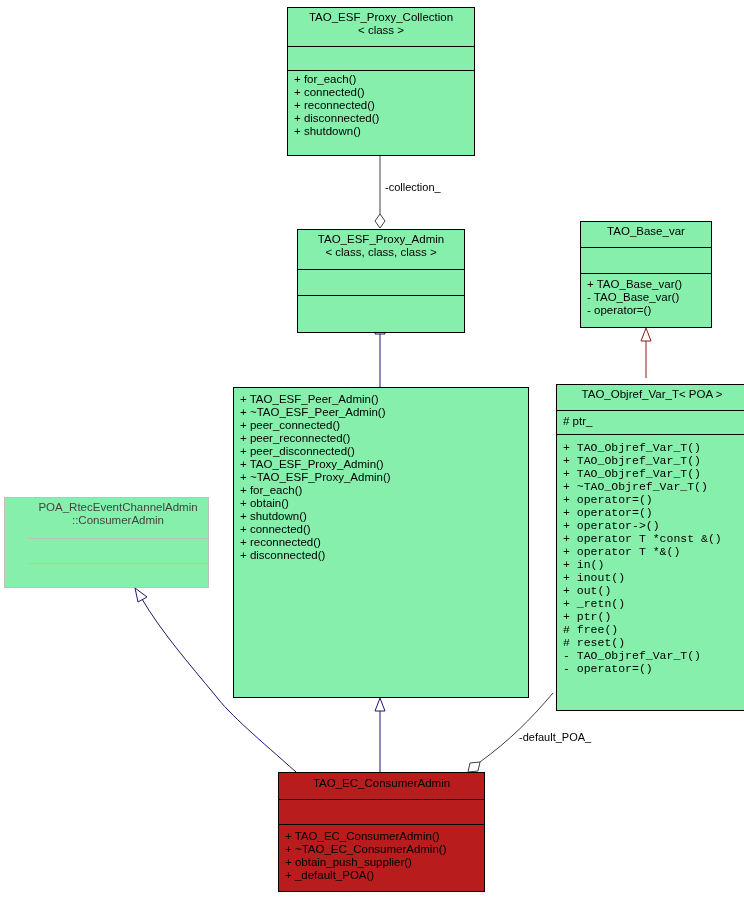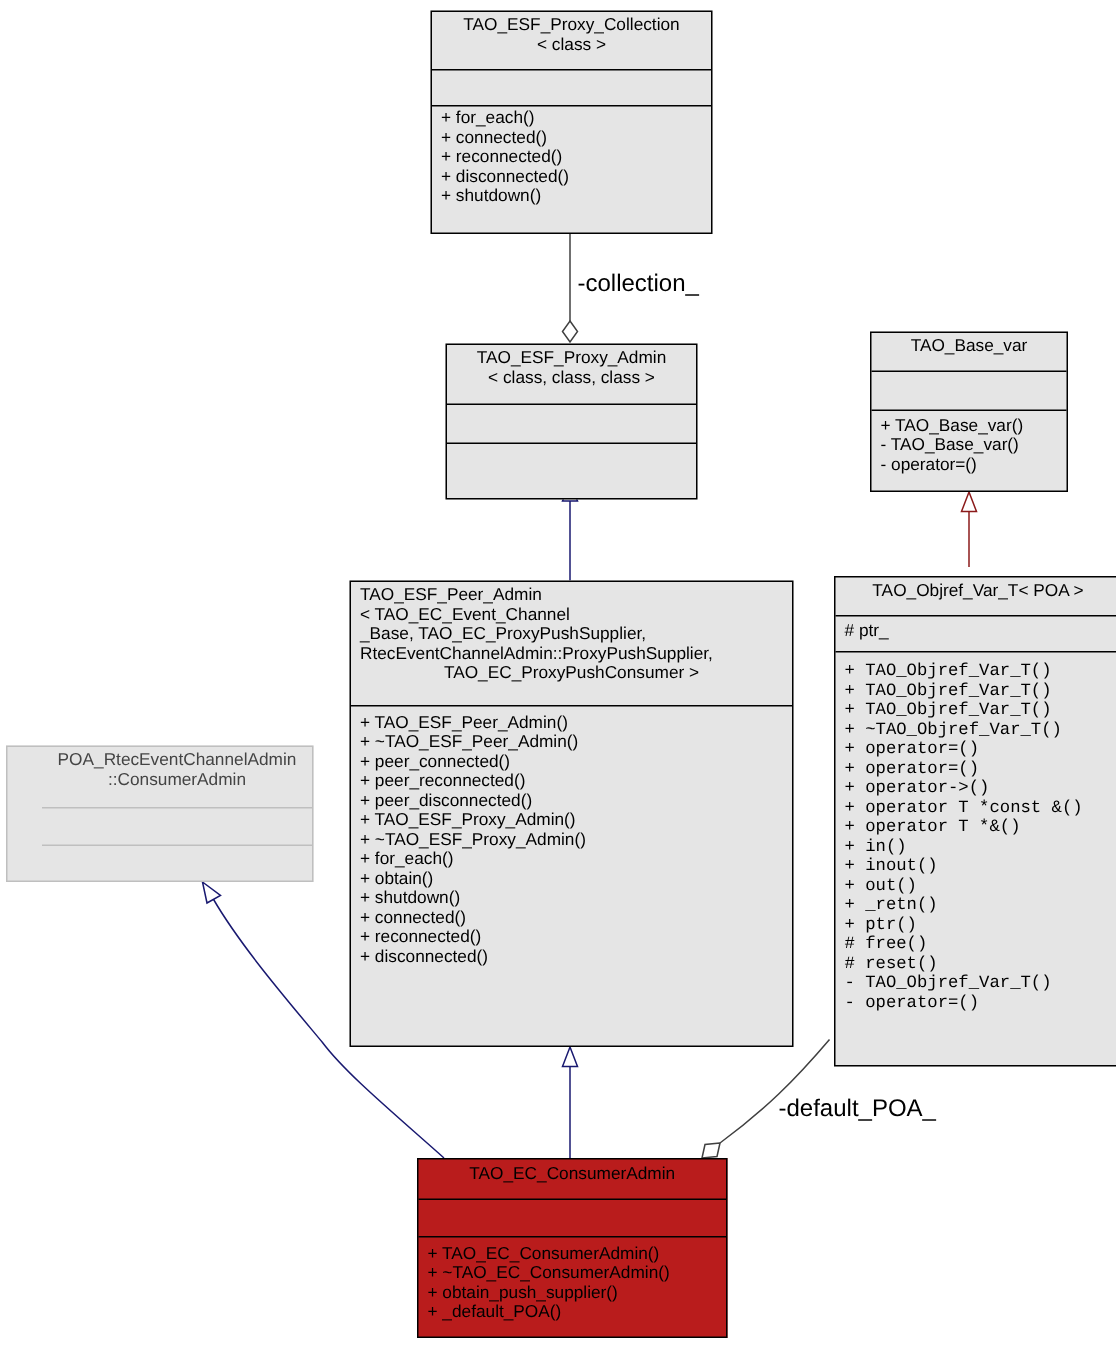--- a/index.html
+++ b/index.html
@@ -1,28 +1,28 @@
 <!DOCTYPE html>
 <html><head>
   <meta charset="utf-8">
   <style>
     html, body { margin: 0; padding: 0; background: #ffffff; }
     body { width: 744px; height: 899px; position: relative; overflow: hidden;
            font-family: "Liberation Sans", sans-serif; font-size: 11.5px; color: #000; }
-    .box { position: absolute; background: #e5e5e5; border: 1px solid #000; box-sizing: border-box; }
+    .box { position: absolute; background: #86efac; border: 1px solid #000; box-sizing: border-box; }
     .box.grey { border-color: #bfbfbf; color: #444; }
     .box.focus { background: #b91c1c; }
     .sec { border-top: 1px solid #000; box-sizing: border-box; padding: 2px 6px 3px 6px; line-height: 13px; }
     .box.grey .sec { border-top-color: #bfbfbf; }
     .sec:first-child { border-top: none; }
     .title { text-align: center; padding-top: 3px; }
     .line { white-space: nowrap; }
     .center { text-align: center; }
     svg.edges { position: absolute; left: 0; top: 0; }
-    .lbl { position: absolute; font-size: 16px; white-space: nowrap; }
+    .lbl { position: absolute; font-size: 11px; white-space: nowrap; }
   </style>
 </head>
 <body>
 
 <svg class="edges" width="744" height="899">
 
   <line x1="380" y1="155" x2="380" y2="214" stroke="#404040" stroke-width="1"></line>
   <polygon points="380,214 385,221 380,228 375,221" fill="#fff" stroke="#404040" stroke-width="1"></polygon>
 
   <line x1="380" y1="387" x2="380" y2="334" stroke="#191970" stroke-width="1"></line>
@@ -62,27 +62,20 @@
 <div class="box" style="left:297px; top:229px; width:168px; height:104px;">
   <div class="sec title" style="height:39px;">
     <div class="line">TAO_ESF_Proxy_Admin</div>
     <div class="line">&lt; class, class, class &gt;</div>
   </div>
   <div class="sec" style="height:26px;"></div>
   <div class="sec" style="height:25px;"></div>
 </div>
 
 <div class="box" style="left:233px; top:387px; width:296px; height:311px;">
-  <div class="sec title" style="height:82px; padding-top:3px;">
-    <div class="line" style="text-align:left;">TAO_ESF_Peer_Admin</div>
-    <div class="line" style="text-align:left;">&lt; TAO_EC_Event_Channel</div>
-    <div class="line" style="text-align:left;">_Base, TAO_EC_ProxyPushSupplier,</div>
-    <div class="line" style="text-align:left;">RtecEventChannelAdmin::ProxyPushSupplier,</div>
-    <div class="line center">TAO_EC_ProxyPushConsumer &gt;</div>
-  </div>
   <div class="sec" style="padding-top:5px;">
     <div class="line">+ TAO_ESF_Peer_Admin()</div>
     <div class="line">+ ~TAO_ESF_Peer_Admin()</div>
     <div class="line">+ peer_connected()</div>
     <div class="line">+ peer_reconnected()</div>
     <div class="line">+ peer_disconnected()</div>
     <div class="line">+ TAO_ESF_Proxy_Admin()</div>
     <div class="line">+ ~TAO_ESF_Proxy_Admin()</div>
     <div class="line">+ for_each()</div>
     <div class="line">+ obtain()</div>

